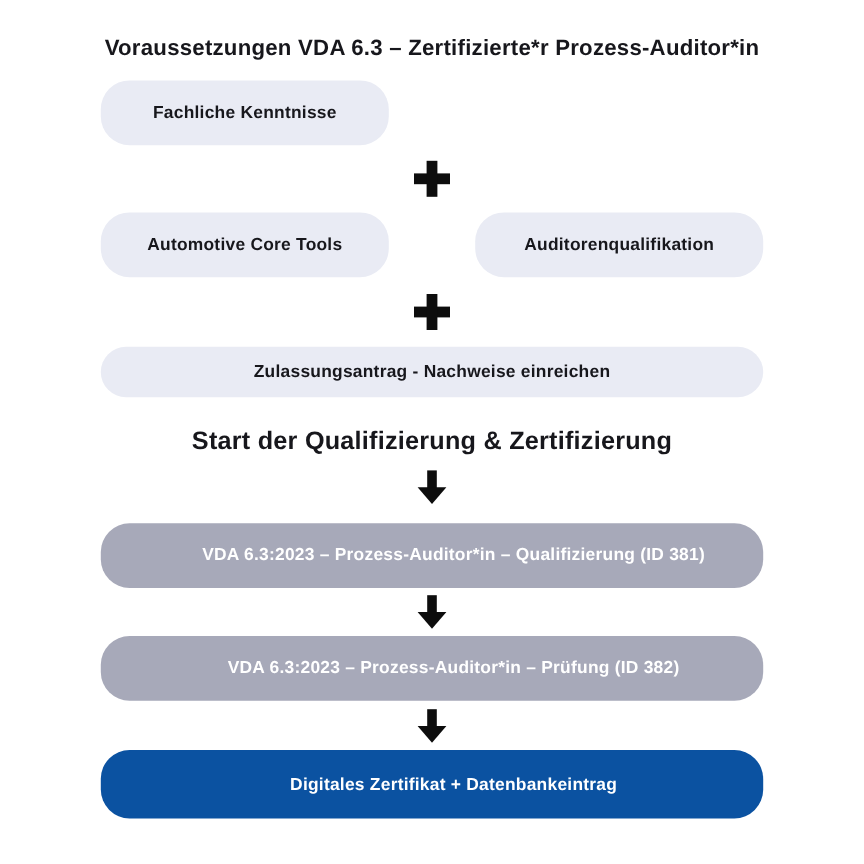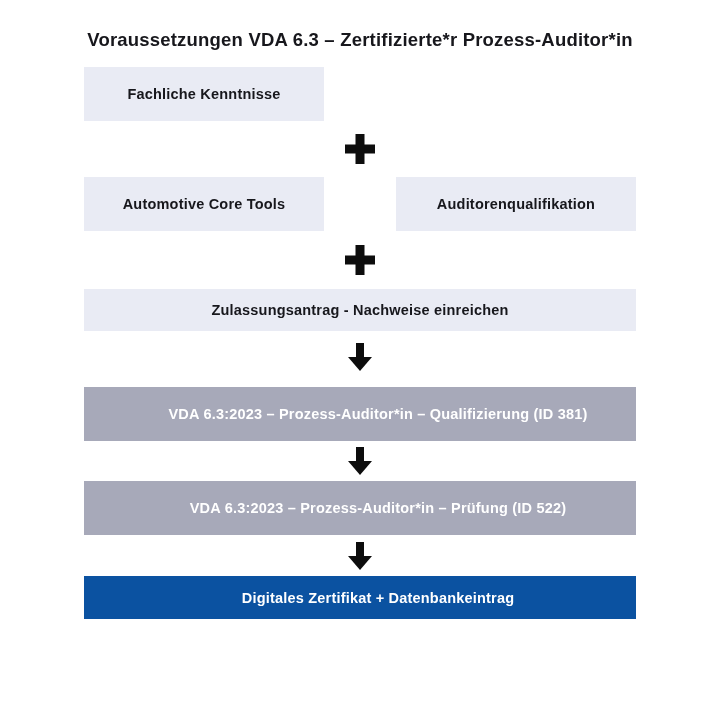--- a/index.html
+++ b/index.html
@@ -3,21 +3,21 @@
 <meta charset="utf-8">
 <style>
   :root {
     --light-box: #e9ebf4;
     --gray-box: #a7a9b9;
     --blue-box: #0b52a1;
     --dark-text: #17171c;
     --light-text: #ffffff;
     --symbol: #0d0d0d;
   }
-  * { box-sizing: border-box; margin: 0; padding: 0; }
+  * { box-sizing: border-box; margin: 0; padding: 0; border-radius: 24px; }
   html, body { background: #ffffff; }
   body {
     font-family: "Liberation Sans", "DejaVu Sans", sans-serif;
     color: var(--dark-text);
   }
   .page {
     position: relative;
     width: 720px;
     height: 720px;
     background: #ffffff;
@@ -138,21 +138,21 @@
     color: var(--light-text);
     padding-left: 36px;
   }
   .step.gray {
     background: var(--gray-box);
     height: 54px;
   }
   .step1 { margin-top: 16px; }
   .step.blue {
     background: var(--blue-box);
-    height: 43px;
+    height: 57px;
   }
 </style>
 </head>
 <body>
 
 <div class="page">
   <h1 class="title">Voraussetzungen VDA 6.3 – Zertifizierte*r Prozess-Auditor*in</h1>
 
   <div class="content">
     <div class="two-col row1">
@@ -168,31 +168,32 @@
       <div class="box light cell">Auditorenqualifikation</div>
     </div>
 
     <div class="symbol-row plus-row2">
       <span class="plus"></span>
     </div>
 
     <div class="box light wide">Zulassungsantrag - Nachweise einreichen</div>
   </div>
 
+  <h2 class="section-heading">Start der Qualifizierung &amp; Zertifizierung</h2>
 
   <div class="symbol-row arrow-row-1">
     <span class="arrow-down"></span>
   </div>
 
   <div class="box step gray wide step1">VDA 6.3:2023 – Prozess-Auditor*in – Qualifizierung (ID 381)</div>
 
   <div class="symbol-row arrow-row-2">
     <span class="arrow-down"></span>
   </div>
 
-  <div class="box step gray wide">VDA 6.3:2023 – Prozess-Auditor*in – Prüfung (ID 522)</div>
+  <div class="box step gray wide">VDA 6.3:2023 – Prozess-Auditor*in – Prüfung (ID 382)</div>
 
   <div class="symbol-row arrow-row-3">
     <span class="arrow-down"></span>
   </div>
 
   <div class="box step blue wide">Digitales Zertifikat + Datenbankeintrag</div>
 </div>
 
 </body></html>

